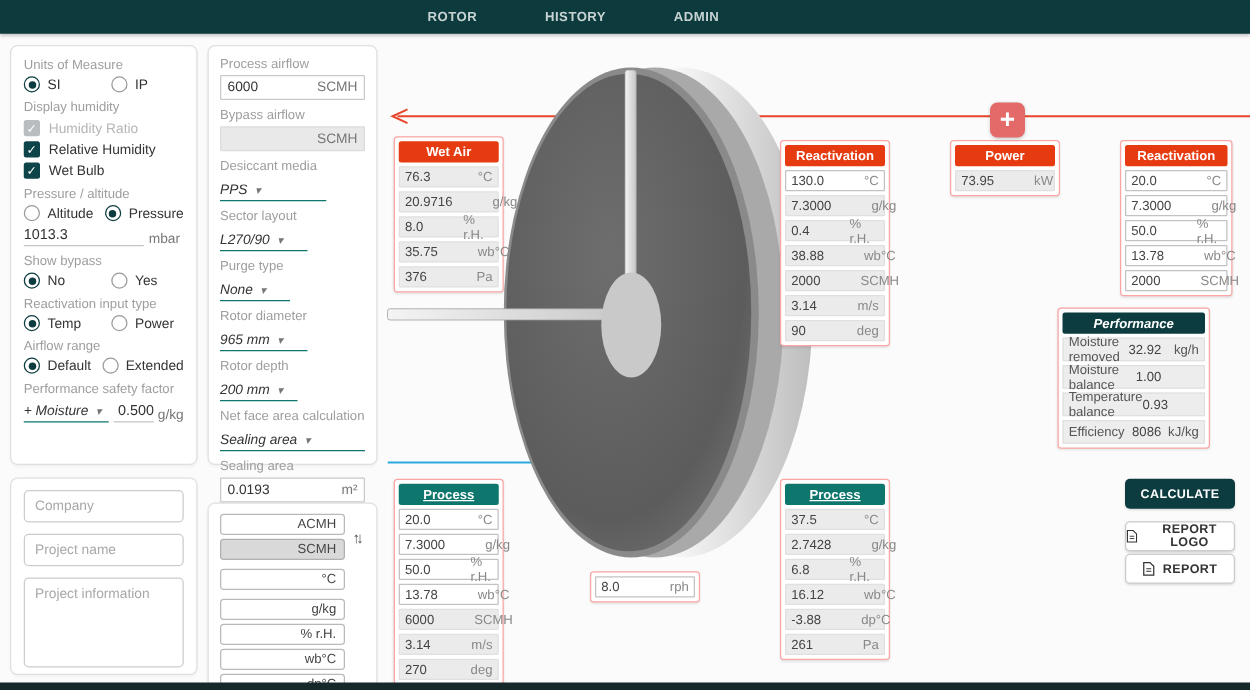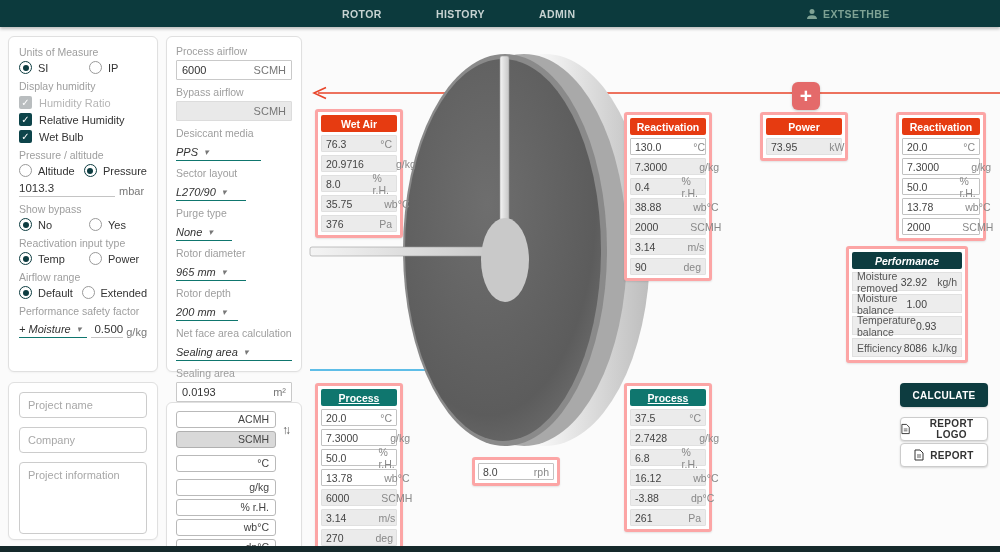--- a/index.html
+++ b/index.html
@@ -46,21 +46,21 @@
   .field::placeholder { color:#a8a8a8; }
   textarea.field { height:72px; padding-top:6px; resize:none; }
 
   
   .ubtn { display:block; width:100px; height:17px; border:1px solid #b9b9b9; border-radius:3px; background:#fff;
           text-align:right; padding:0 6px; font-size:10.5px; color:#444; line-height:15px; cursor:pointer; }
   .ubtn.sel { background:#d9d9d9; border-color:#b0b0b0; }
   .sorticon { font-size:12px; color:#555; letter-spacing:-3px; cursor:pointer; }
 
   
-  .vbox { position:absolute; background:#fff; border:3px solid #fca5a5; border-radius:3px; padding:3px;
+  .vbox { position:absolute; background:#fff; border:1px solid #fca5a5; border-radius:3px; padding:3px;
           box-shadow:0 1px 2px rgba(0,0,0,.10); z-index:20; }
   .vhead { height:17px; border-radius:2px; color:#fff; font-size:10.5px; font-weight:bold;
            display:flex; align-items:center; justify-content:center; }
   .vhead.red { background:#e63b11; } .vhead.blue { background:#0f766e;text-decoration:underline; } .vhead.teal { background:#0d3c40;font-style:italic; }
   .vrow { display:flex; justify-content:space-between; align-items:center; height:17px; margin-top:3px;
           padding:0 4px; font-size:10.5px; background:#ebebeb; border:1px solid #e0e0e0; border-radius:1px;gap:32px; }
   .vrow.ed { background:#fff; border-color:#c2c2c2; }
   .val { color:#444; } .unit { color:#888; }
   .prow { display:flex; align-items:center; height:19px; margin-top:3px; padding:0 4px; font-size:10.5px;
           background:#ededed; border:1px solid #e0e0e0; }
@@ -80,27 +80,20 @@
   .rotor-svg { position:absolute; left:300px; top:48px; z-index:10; }
   .bottomstrip { position:absolute; left:0; bottom:0; width:1000px; height:6px; background:#15292b; z-index:40; }
 </style>
 </head>
 <body>
 
 <div class="topbar">
   <div class="tab" style="left:342px">ROTOR</div>
   <div class="tab" style="left:436px">HISTORY</div>
   <div class="tab" style="left:539px">ADMIN</div>
-  <div class="userbox" style="left:806px">
-    <svg width="12" height="12" viewBox="0 0 12 12">
-      <circle cx="6" cy="3.6" r="2.5" fill="#7ea294"></circle>
-        <path d="M1 11 Q1 7.2 6 7.2 Q11 7.2 11 11 Z" fill="#7ea294"></path>
-    </svg>
-    <span>EXTSETHBE</span>
-  </div>
 </div>
 
 <div class="panel" style="left:8px; top:36px; width:150px; height:336px;">
   <div class="lbl" style="margin-top:0">Units of Measure</div>
   <div class="optrow">
     <div class="opt" style="width:70px">
       <span class="radio checked"></span>
       <span class="olabel">SI</span>
     </div>
     <div class="opt">
@@ -182,22 +175,22 @@
       <span class="caret">▾</span>
     </span>
     <span style="display:flex; align-items:flex-end; gap:3px">
       <input class="uline" style="width: 32px; text-align: right;" value="0.500">
       <span class="suffix">g/kg</span>
     </span>
   </div>
 </div>
 
 <div class="panel" style="left:8px; top:382px; width:150px; height:158px;">
+  <input class="field" placeholder="Company" style="">
   <input class="field" placeholder="Project name" style="">
-  <input class="field" placeholder="Company" style="">
   <textarea class="field" placeholder="Project information" style=""></textarea>
 </div>
 
 <div class="panel" style="left:166px; top:36px; width:136px; height:336px; padding:8px 9px;">
   <div class="lbl" style="margin-top:0">Process airflow</div>
   <div class="boxinput">
     <input value="6000" style="">
     <span class="suffix">SCMH</span>
   </div>
 

